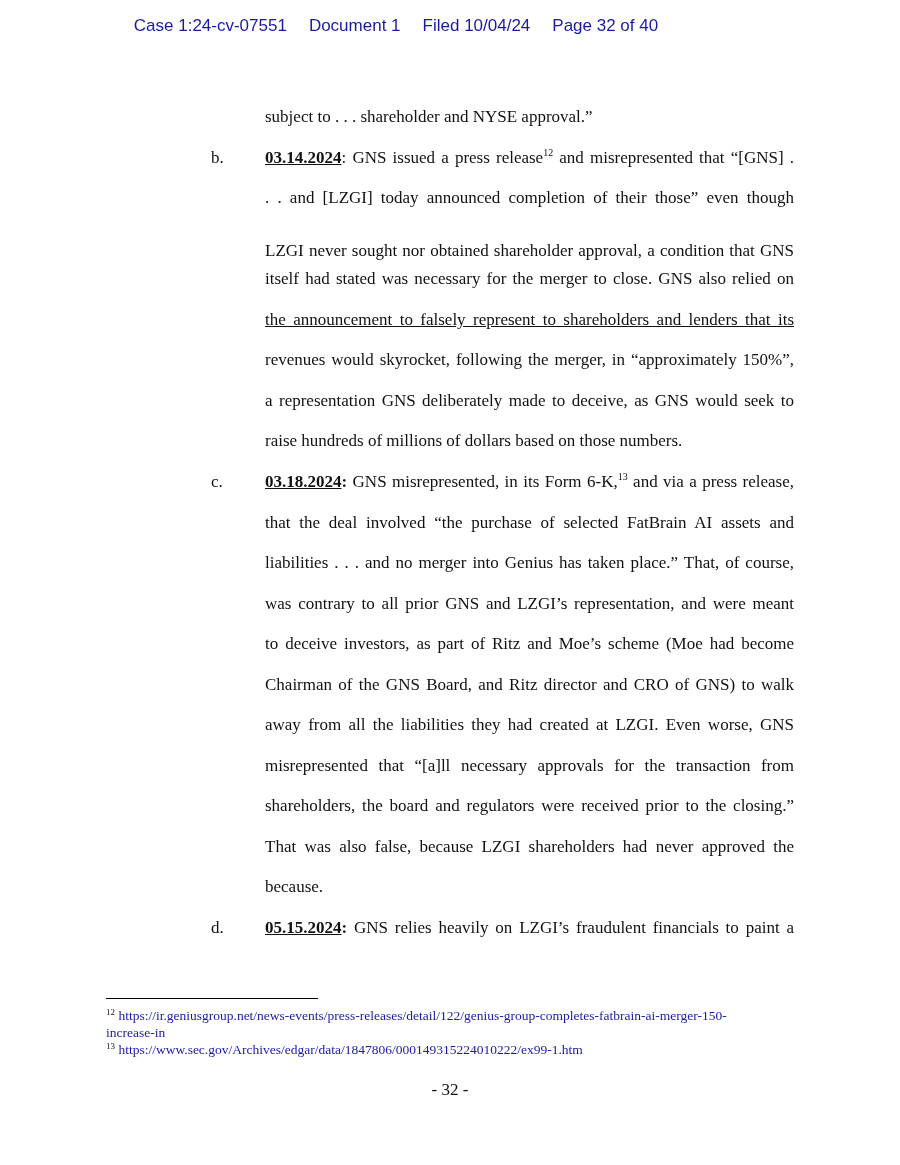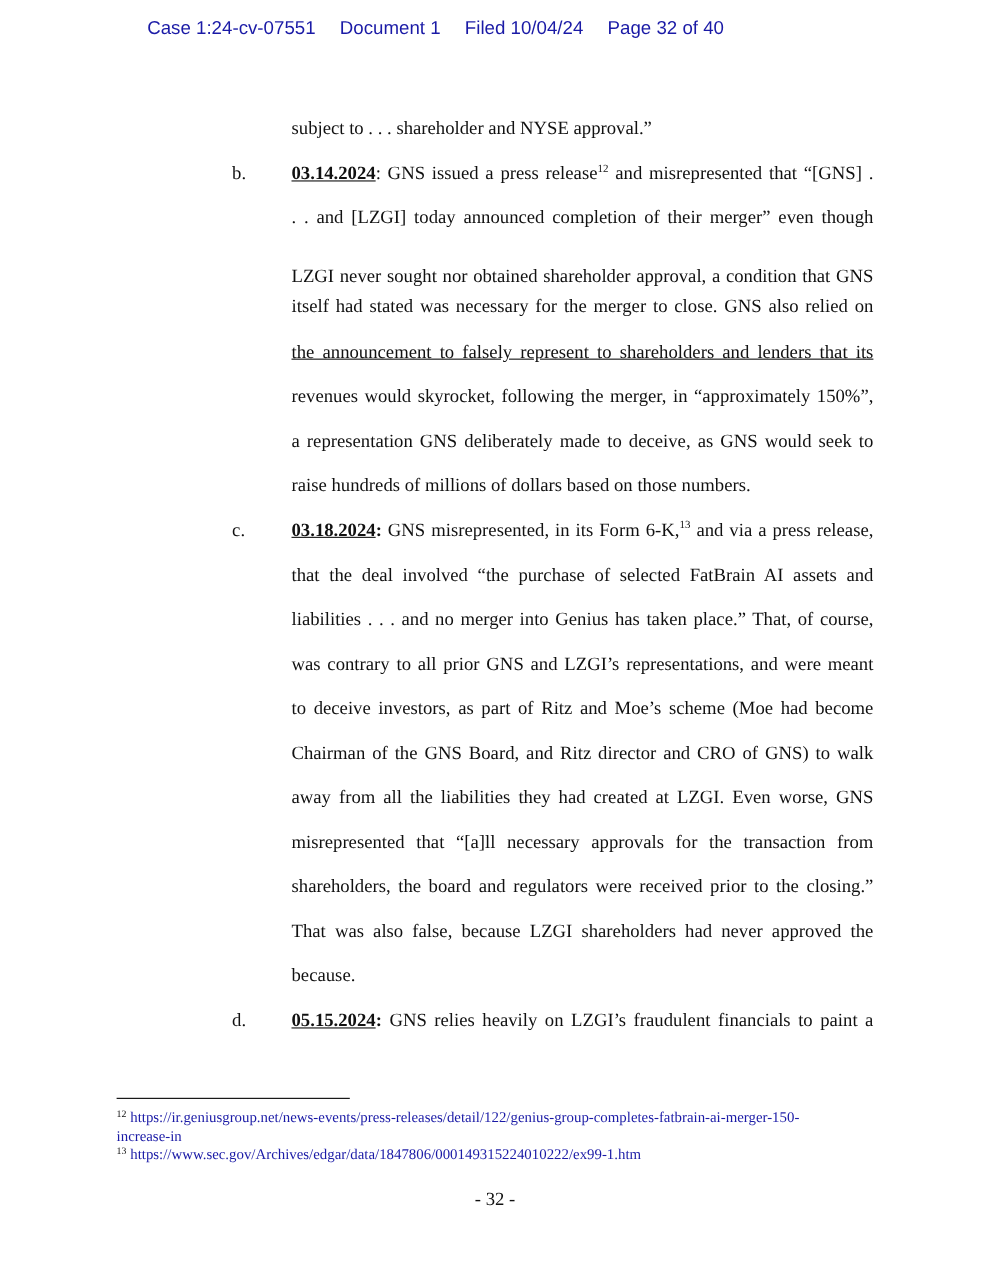--- a/index.html
+++ b/index.html
@@ -19,33 +19,33 @@
 </style>
 </head>
 <body>
 
 <div class="header"><span>Case 1:24-cv-07551</span><span>Document 1</span><span>Filed 10/04/24</span><span>Page 32 of 40</span></div>
 
 <div class="line" style="top:107px;">subject to . . . shareholder and NYSE approval.”</div>
 
 <div class="marker" style="top:148px;">b.</div>
 <div class="line just" style="top:148px;"><span class="date">03.14.2024</span><span>:</span><span> GNS issued a press release</span><sup>12</sup><span> and misrepresented that “[GNS] .</span></div>
-<div class="line just" style="top:188px;">. . and [LZGI] today announced completion of their merger” even though</div>
+<div class="line just" style="top:188px;">. . and [LZGI] today announced completion of their those” even though</div>
 <div class="line just" style="top:241px;">LZGI never sought nor obtained shareholder approval, a condition that GNS</div>
 <div class="line just" style="top:269px;">itself had stated was necessary for the merger to close. GNS also relied on</div>
 <div class="line just" style="top:310px;text-decoration:underline;">the announcement to falsely represent to shareholders and lenders that its</div>
 <div class="line just" style="top:350px;">revenues would skyrocket, following the merger, in “approximately 150%”,</div>
 <div class="line just" style="top:391px;">a representation GNS deliberately made to deceive, as GNS would seek to</div>
 <div class="line" style="top:431px;">raise hundreds of millions of dollars based on those numbers.</div>
 
 <div class="marker" style="top:472px;">c.</div>
 <div class="line just" style="top:472px;"><span class="date">03.18.2024</span><b>:</b><span> GNS misrepresented, in its Form 6-K,</span><sup>13</sup><span> and via a press release,</span></div>
 <div class="line just" style="top:513px;">that the deal involved “the purchase of selected FatBrain AI assets and</div>
 <div class="line just" style="top:553px;">liabilities . . . and no merger into Genius has taken place.” That, of course,</div>
-<div class="line just" style="top:594px;">was contrary to all prior GNS and LZGI’s representations, and were meant</div>
+<div class="line just" style="top:594px;">was contrary to all prior GNS and LZGI’s representation, and were meant</div>
 <div class="line just" style="top:634px;">to deceive investors, as part of Ritz and Moe’s scheme (Moe had become</div>
 <div class="line just" style="top:675px;">Chairman of the GNS Board, and Ritz director and CRO of GNS) to walk</div>
 <div class="line just" style="top:715px;">away from all the liabilities they had created at LZGI. Even worse, GNS</div>
 <div class="line just" style="top:756px;">misrepresented that “[a]ll necessary approvals for the transaction from</div>
 <div class="line just" style="top:796px;">shareholders, the board and regulators were received prior to the closing.”</div>
 <div class="line just" style="top:837px;">That was also false, because LZGI shareholders had never approved the</div>
 <div class="line" style="top:877px;">because.</div>
 
 <div class="marker" style="top:918px;">d.</div>
 <div class="line just" style="top:918px;"><span class="date">05.15.2024</span><b>:</b><span> GNS relies heavily on LZGI’s fraudulent financials to paint a</span></div>

